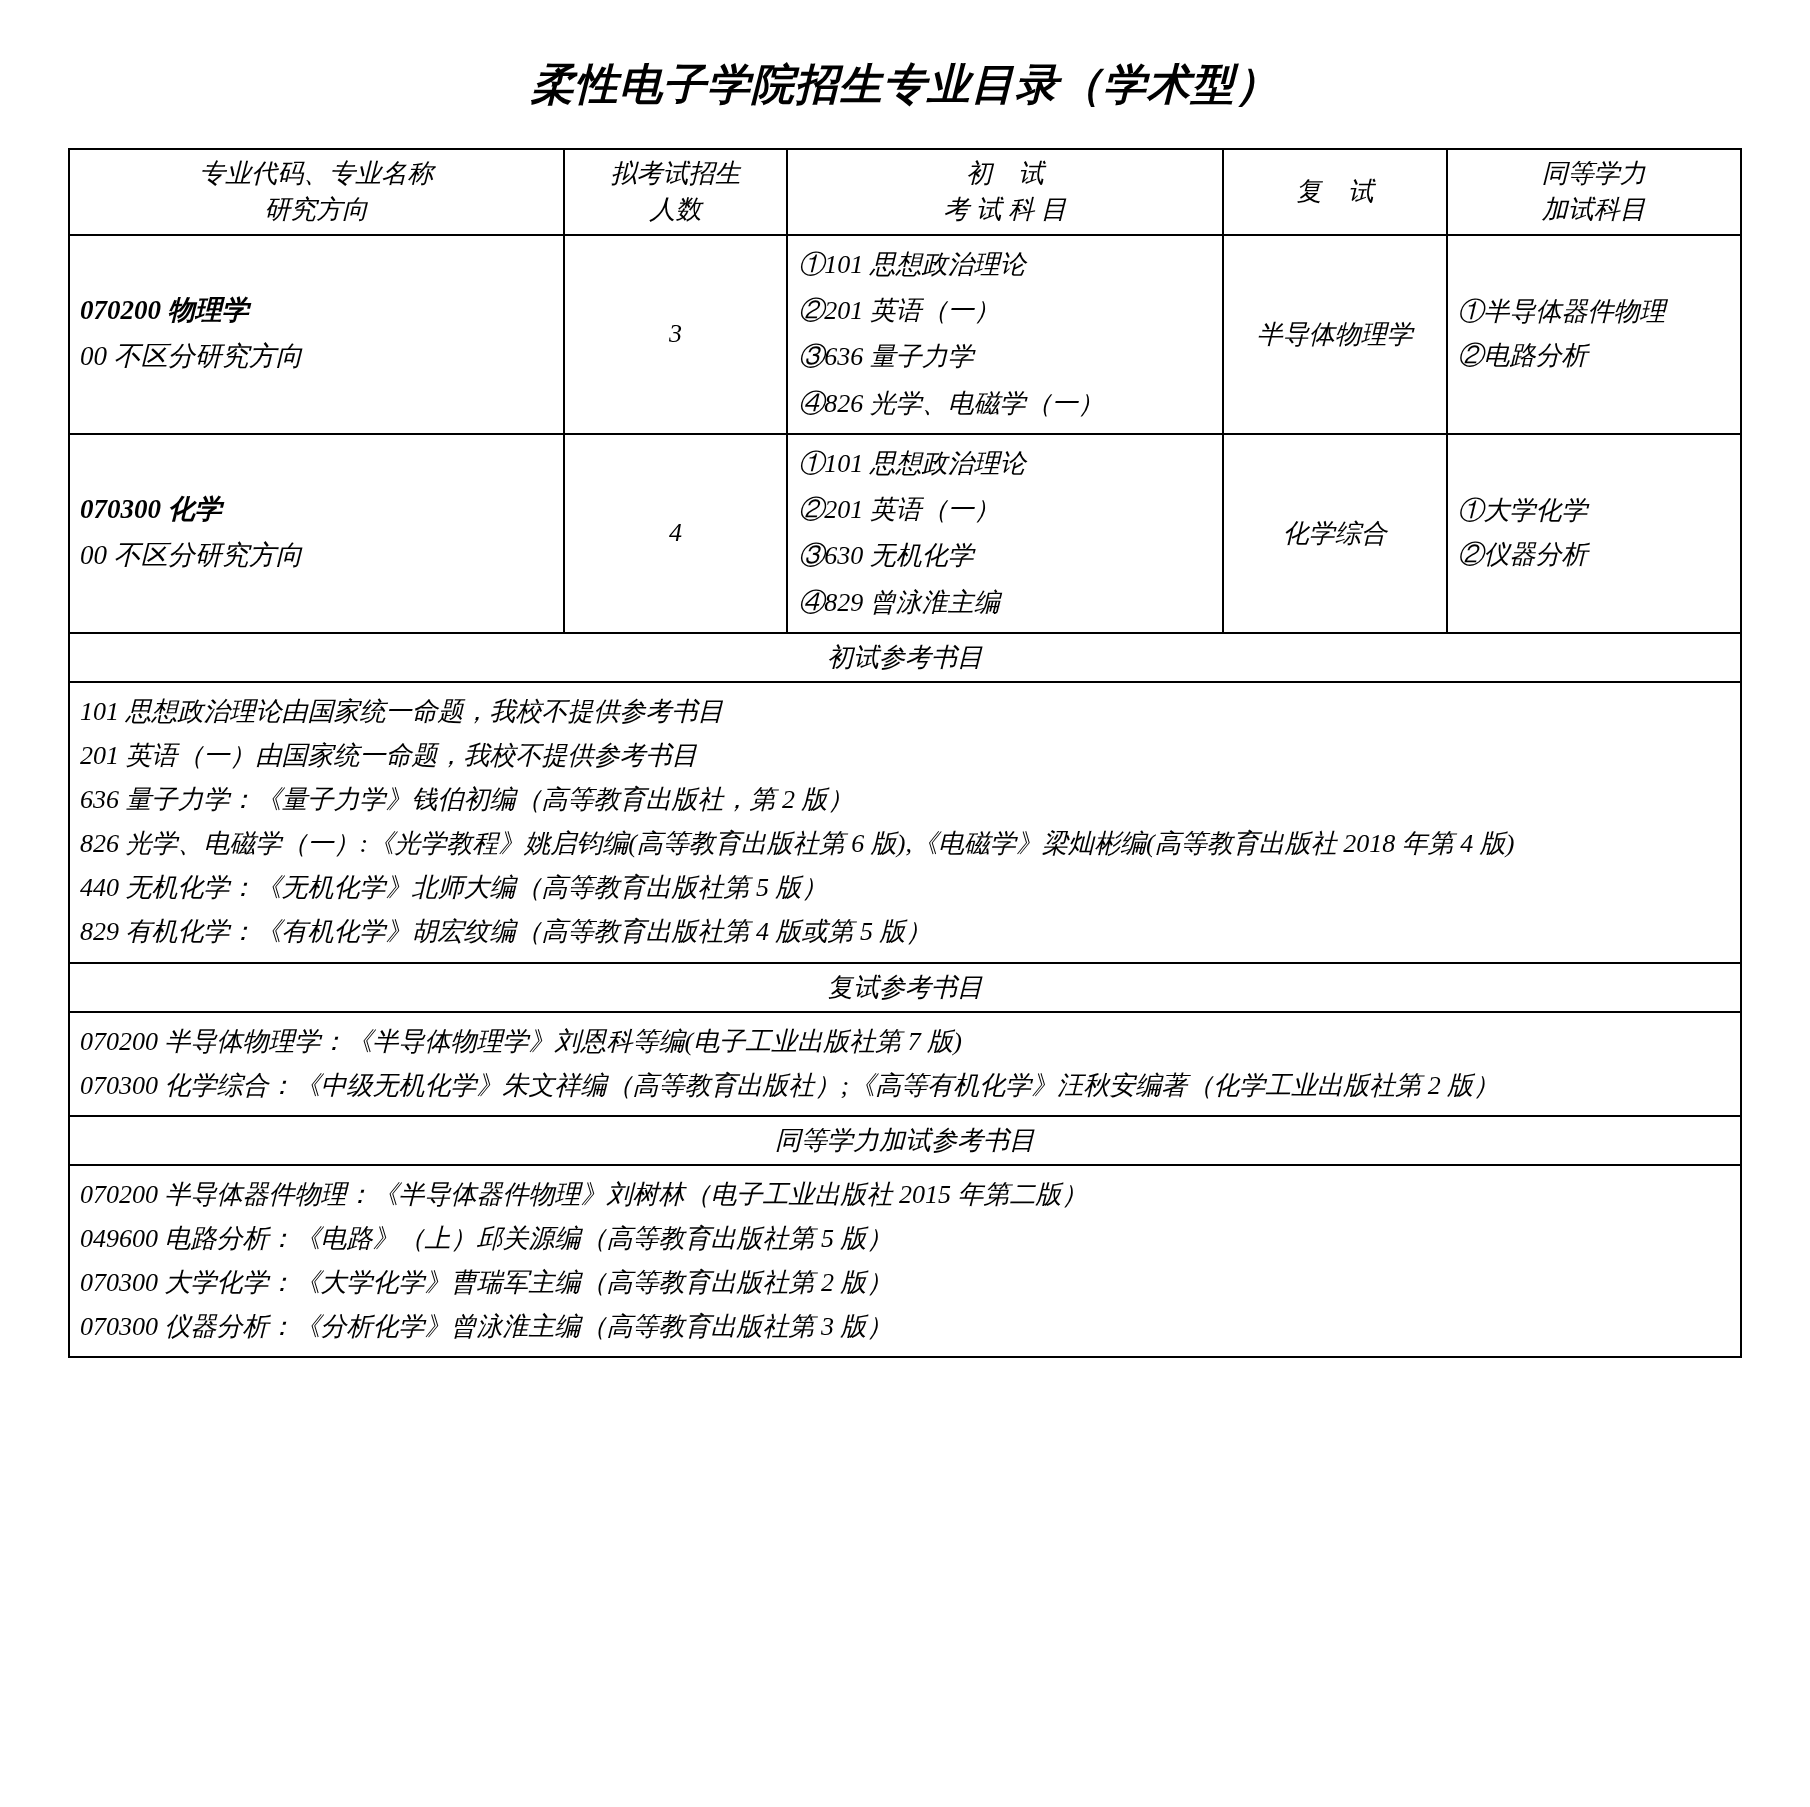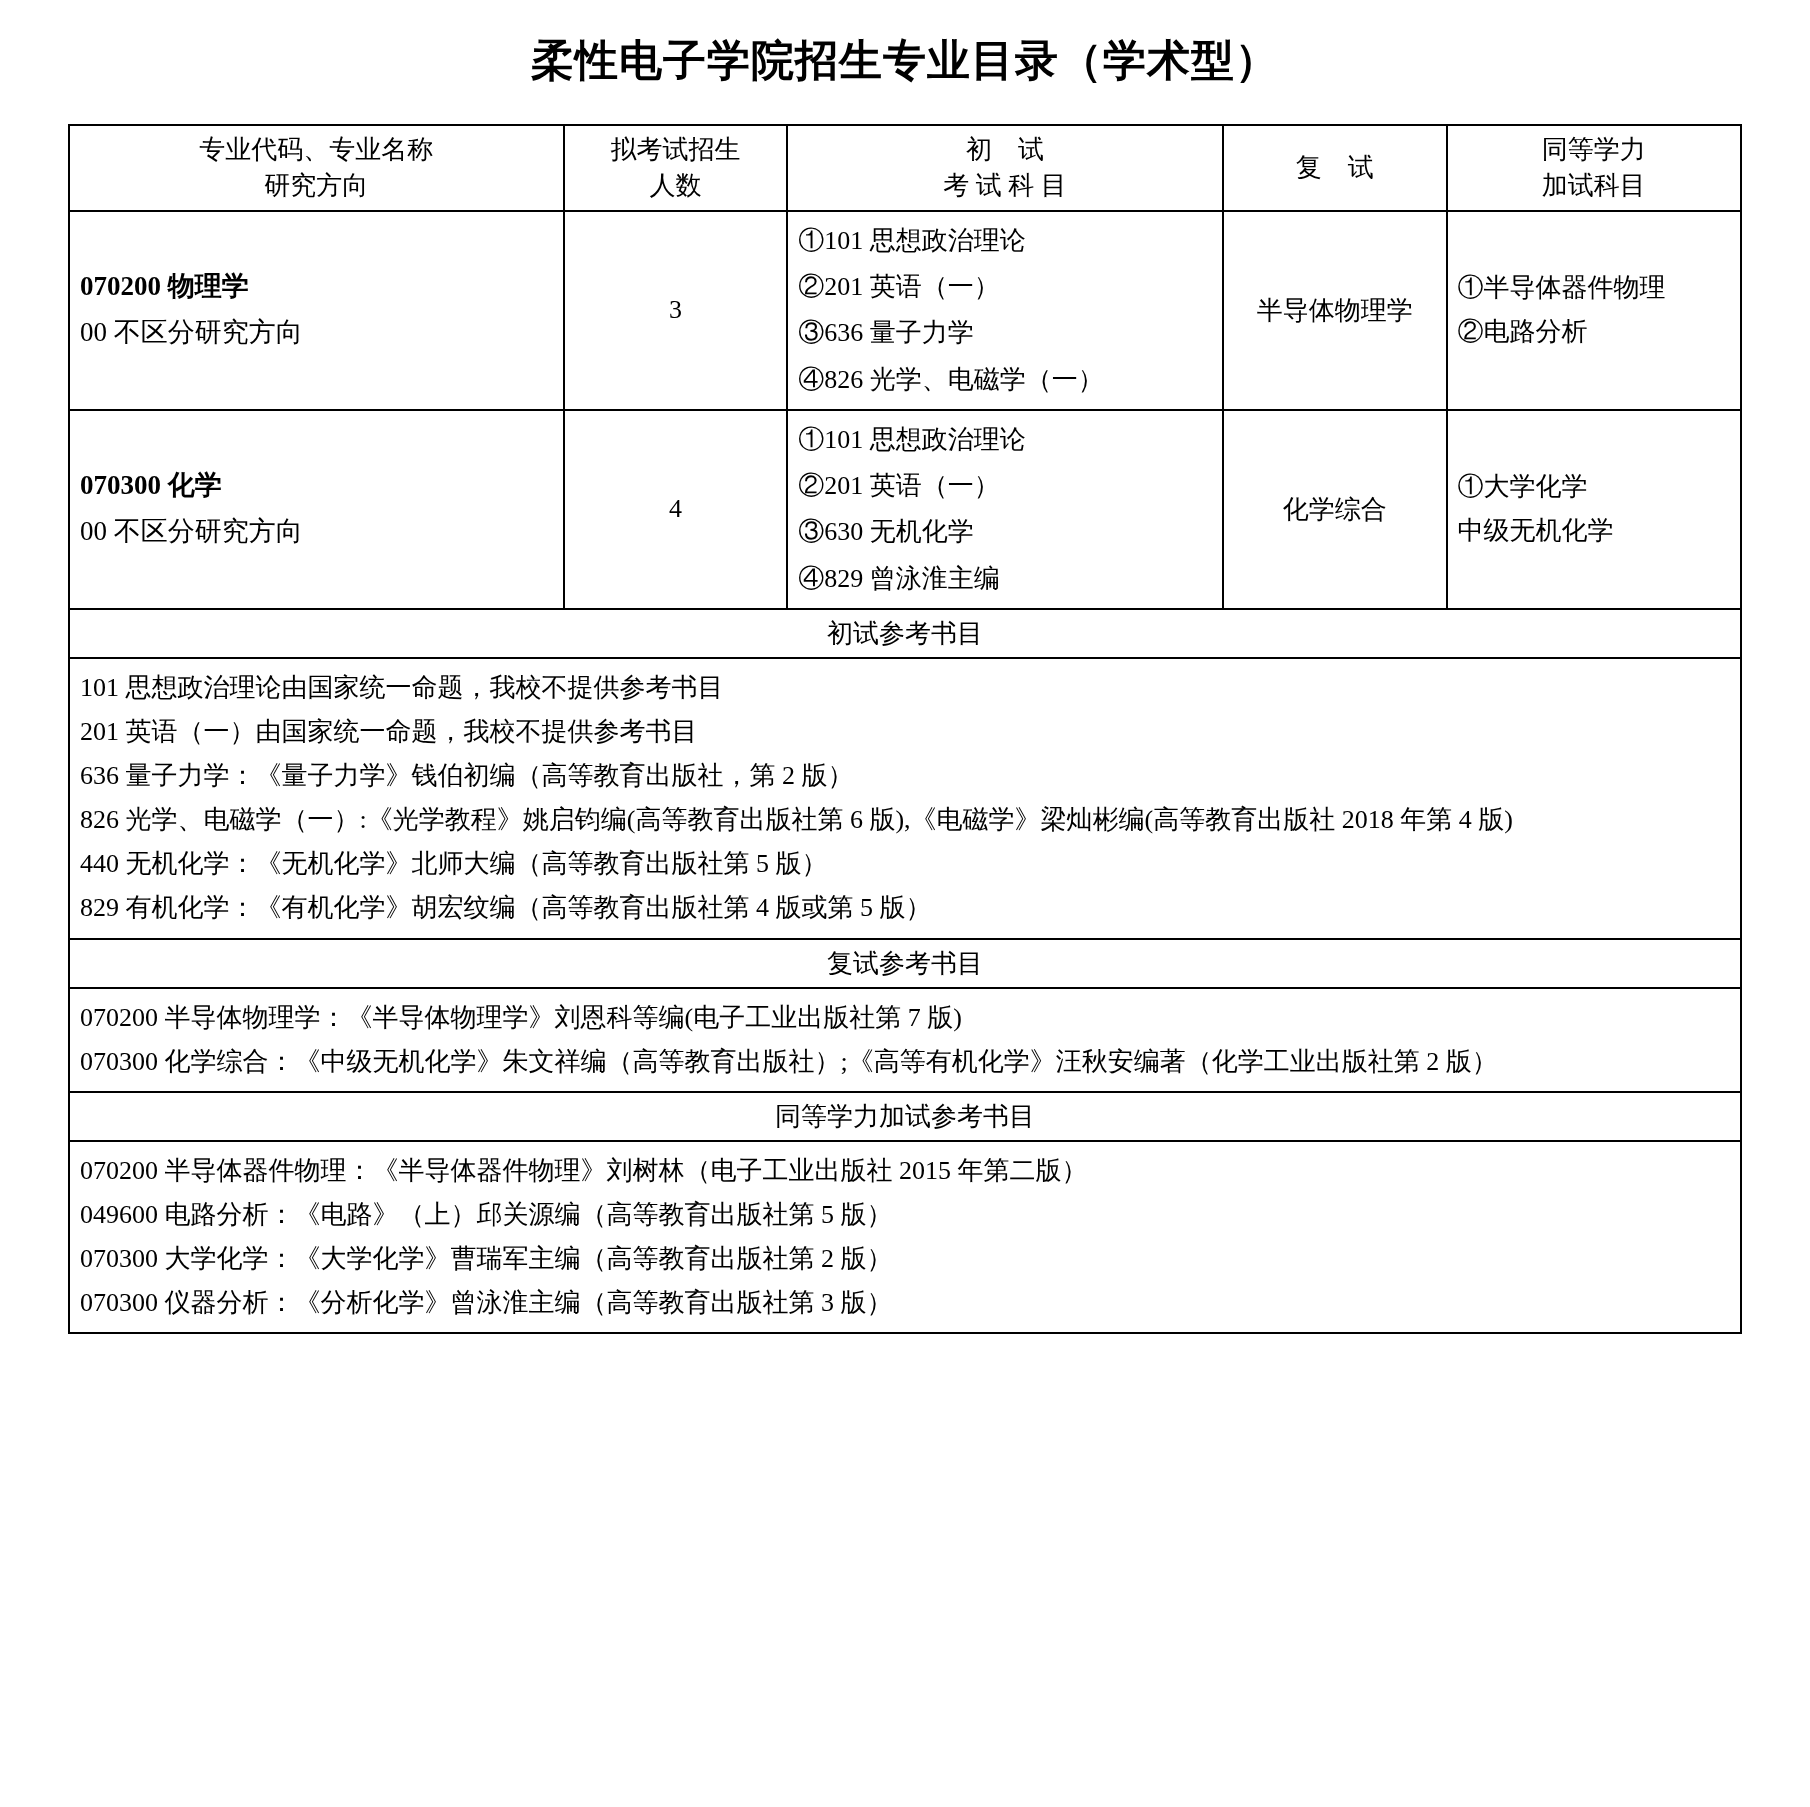--- a/index.html
+++ b/index.html
@@ -10,21 +10,22 @@
   body {
     width: 1810px;
     height: 1807px;
     font-family: "Liberation Serif", "DejaVu Serif", serif;
     color: #000000;
     -webkit-font-smoothing: antialiased;
   }
   .page {
     width: 1810px;
     box-sizing: border-box;
-    padding: 32px 68px 0 68px;
+    padding: 56px 68px 0 68px;
+    font-style: italic;
   }
   .doc-title {
     text-align: center;
     font-size: 43px;
     font-weight: bold;
     letter-spacing: 1px;
     margin: 0 0 34px 0;
     font-family: "Liberation Serif", "DejaVu Serif", serif;
   }
   .meta-row {
@@ -176,21 +177,21 @@
         <td class="num-cell">4</td>
         <td class="subj-cell">
           <div>①101 思想政治理论</div>
           <div>②201 英语（一）</div>
           <div>③630 无机化学</div>
           <div>④829 曾泳淮主编</div>
         </td>
         <td class="mid-cell">化学综合</td>
         <td class="extra-cell">
           <div>①大学化学</div>
-          <div>中级无机化学</div>
+          <div>②仪器分析</div>
         </td>
       </tr>
 
       <tr>
         <td class="section-head" colspan="5">初试参考书目</td>
       </tr>
       <tr>
         <td class="biblio" colspan="5">
           <div>101 思想政治理论由国家统一命题，我校不提供参考书目</div>
           <div>201 英语（一）由国家统一命题，我校不提供参考书目</div>

